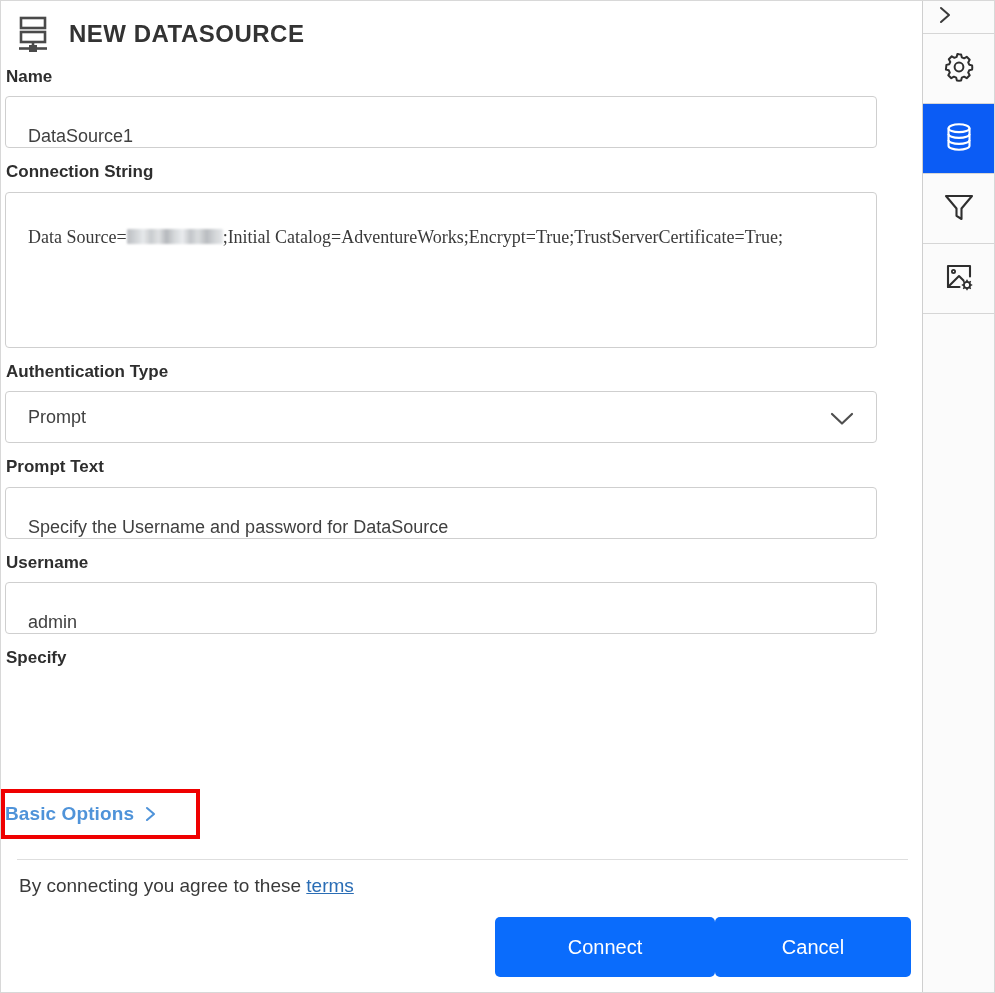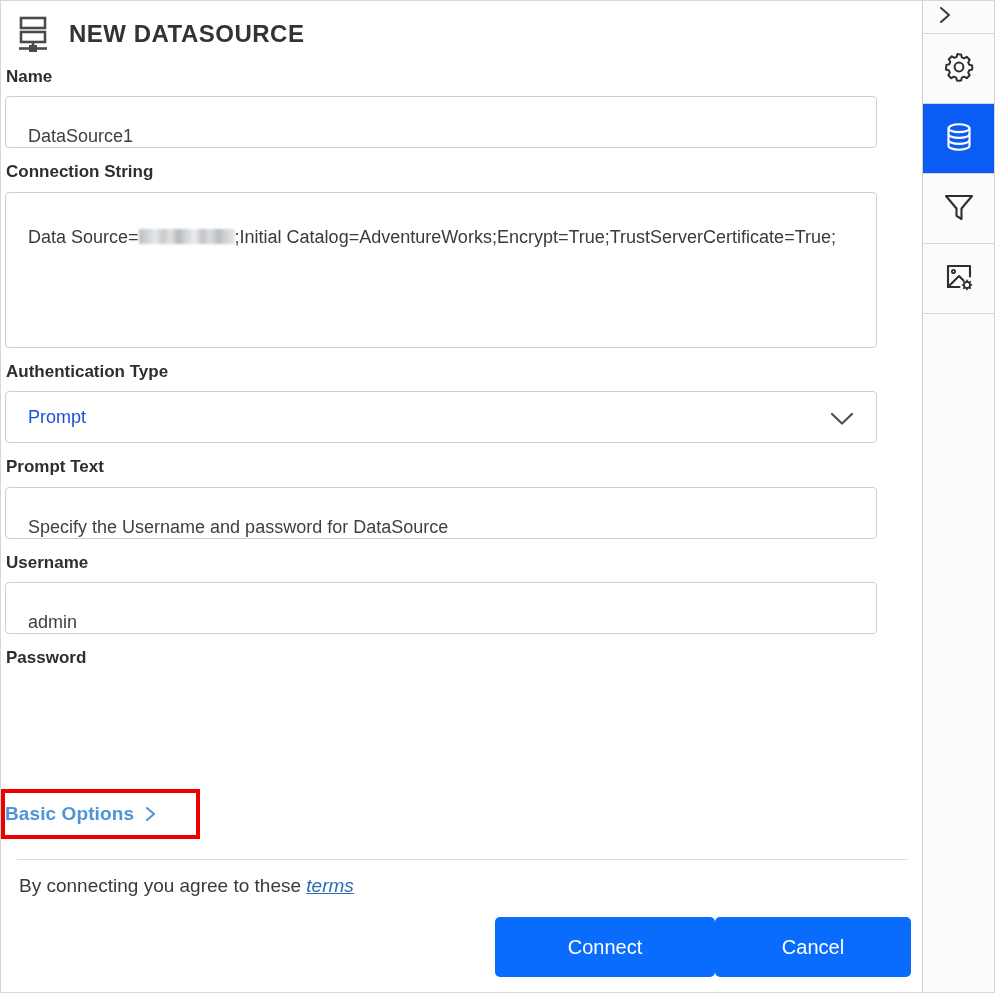--- a/index.html
+++ b/index.html
@@ -83,20 +83,21 @@
     height: 156px;
     border: 1px solid #cfcfcf;
     border-radius: 4px;
     background: #ffffff;
     padding: 22px 22px;
     font-size: 18px;
     color: #3a3a3a;
     line-height: 45px;
     word-break: break-word;
     overflow: hidden;
+    font-family: Liberation Serif, serif;
   }
   .redacted {
     display: inline-block;
     width: 96px;
     height: 15px;
     vertical-align: -1px;
     border-radius: 1px;
     background:
       linear-gradient(90deg,
         #b9bcc0 0%, #cfd2d5 9%, #e6e8ea 17%, #c6c9cc 25%,
@@ -110,21 +111,21 @@
     width: 872px;
     height: 52px;
     border: 1px solid #cfcfcf;
     border-radius: 4px;
     background: #ffffff;
     display: flex;
     align-items: center;
     justify-content: space-between;
     padding: 0 22px 0 22px;
     font-size: 18px;
-    color: #1d4ed8;
+    color: #404040;
   }
   .chev-down { width: 24px; height: 14px; flex: 0 0 24px; }
 
   
   .basic-wrap {
     position: absolute;
     left: 0;
     top: 788px;
     width: 199px;
     height: 50px;
@@ -151,21 +152,20 @@
   }
   .terms-line {
     position: absolute;
     left: 18px; top: 874px;
     font-size: 19px;
     color: #3a3a3a;
   }
   .terms-link {
     color: #2a6db5;
     text-decoration: underline;
-    font-style: italic;
   }
   .btn-row {
     position: absolute;
     left: 0; top: 916px;
     width: 910px;
     display: flex;
     justify-content: flex-end;
   }
   .btn {
     height: 60px;
@@ -257,21 +257,21 @@
       <div class="field-label">Prompt Text</div>
       <div class="textbox">
         <span>Specify the Username and password for DataSource</span>
       </div>
 
       <div class="field-label">Username</div>
       <div class="textbox">
         <span>admin</span>
       </div>
 
-      <div class="field-label">Password</div>
+      <div class="field-label">Specify</div>
     </div>
 
     <div class="basic-wrap">
       <span class="basic-link">Basic Options</span>
       <span class="basic-chev">
         <svg viewBox="0 0 13 16" width="13" height="16" xmlns="http://www.w3.org/2000/svg">
           <polyline points="3,2 10,8 3,14" fill="none" stroke="#4f93d9" stroke-width="2.1" stroke-linecap="round" stroke-linejoin="round"></polyline>
         </svg>
       </span>
     </div>

